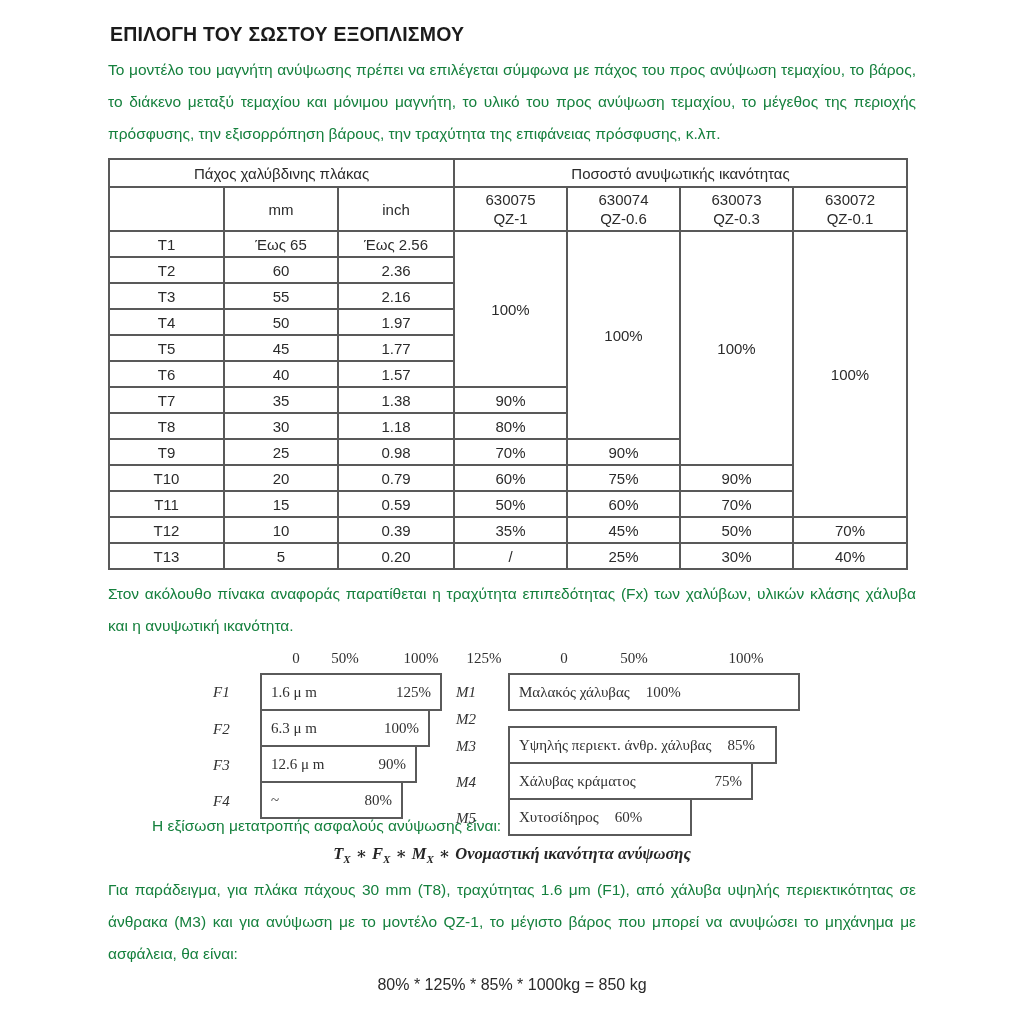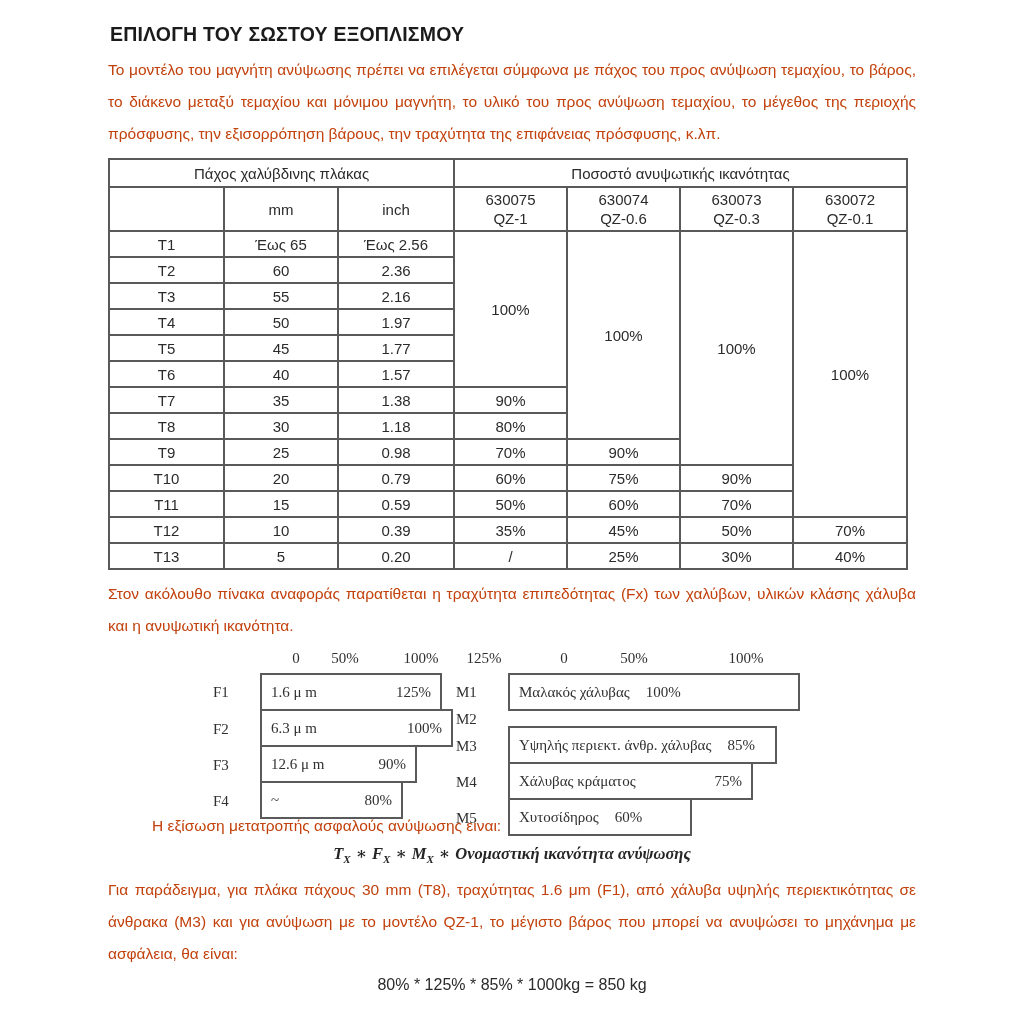--- a/index.html
+++ b/index.html
@@ -9,21 +9,21 @@
     background:#ffffff; color:#2a2a2a;
     font-family:"Liberation Sans","DejaVu Sans",sans-serif;
   }
   .page { padding:22px 108px 0 108px; }
   h1.title {
     font-size:19.5px; line-height:24px; font-weight:bold;
     color:#1b1b1b; margin:0 0 8px 2px; letter-spacing:0.2px;
   }
   .para {
     font-size:15.5px; line-height:32px; text-align:justify;
-    margin:0; color:#c2410c;
+    margin:0; color:#15803d;
   }
   
   table.cap {
     border-collapse:collapse; table-layout:fixed;
     width:798px; margin:8px 0 0 0;
   }
   table.cap th, table.cap td {
     border:2px solid #595959; font-weight:normal;
     font-size:15px; text-align:center; vertical-align:middle;
     padding:0; color:#2b2b2b; background:#fff;
@@ -44,21 +44,21 @@
   .axis { position:relative; height:23px; }
   .axis span { position:absolute; top:0; transform:translateX(-50%); white-space:nowrap; }
   .chart-f .axis span:nth-child(1){ left:83px; }
   .chart-f .axis span:nth-child(2){ left:132px; }
   .chart-f .axis span:nth-child(3){ left:208px; }
   .chart-f .axis span:nth-child(4){ left:271px; }
   .chart-m .axis span:nth-child(1){ left:108px; }
   .chart-m .axis span:nth-child(2){ left:178px; }
   .chart-m .axis span:nth-child(3){ left:290px; }
   .crow { display:flex; align-items:center; }
-  .rlabel { flex:0 0 auto; }
+  .rlabel { flex:0 0 auto;font-style:italic; }
   .chart-f .rlabel { width:47px; }
   .chart-m .rlabel { width:52px; }
   .bar {
     border:2px solid #5a5a5a; background:#fff;
     display:flex; align-items:center;
     padding:17px 9px; white-space:nowrap; overflow:hidden;
   }
   .chart-f .bar { height:27px; }
   .chart-m .bar { height:26px;text-align:center; }
   .crow + .crow .bar { margin-top:-2px; }
@@ -229,21 +229,21 @@
       </div>
       <div class="crow">
         <span class="rlabel">F1</span>
         <div class="bar" style="width: 182px;">
           <span class="bname">1.6 μ m</span>
           <span class="bval">125%</span>
         </div>
       </div>
       <div class="crow">
         <span class="rlabel">F2</span>
-        <div class="bar" style="width: 193px;">
+        <div class="bar" style="width: 170px;">
           <span class="bname">6.3 μ m</span>
           <span class="bval">100%</span>
         </div>
       </div>
       <div class="crow">
         <span class="rlabel">F3</span>
         <div class="bar" style="width: 157px;">
           <span class="bname">12.6 μ m</span>
           <span class="bval">90%</span>
         </div>

